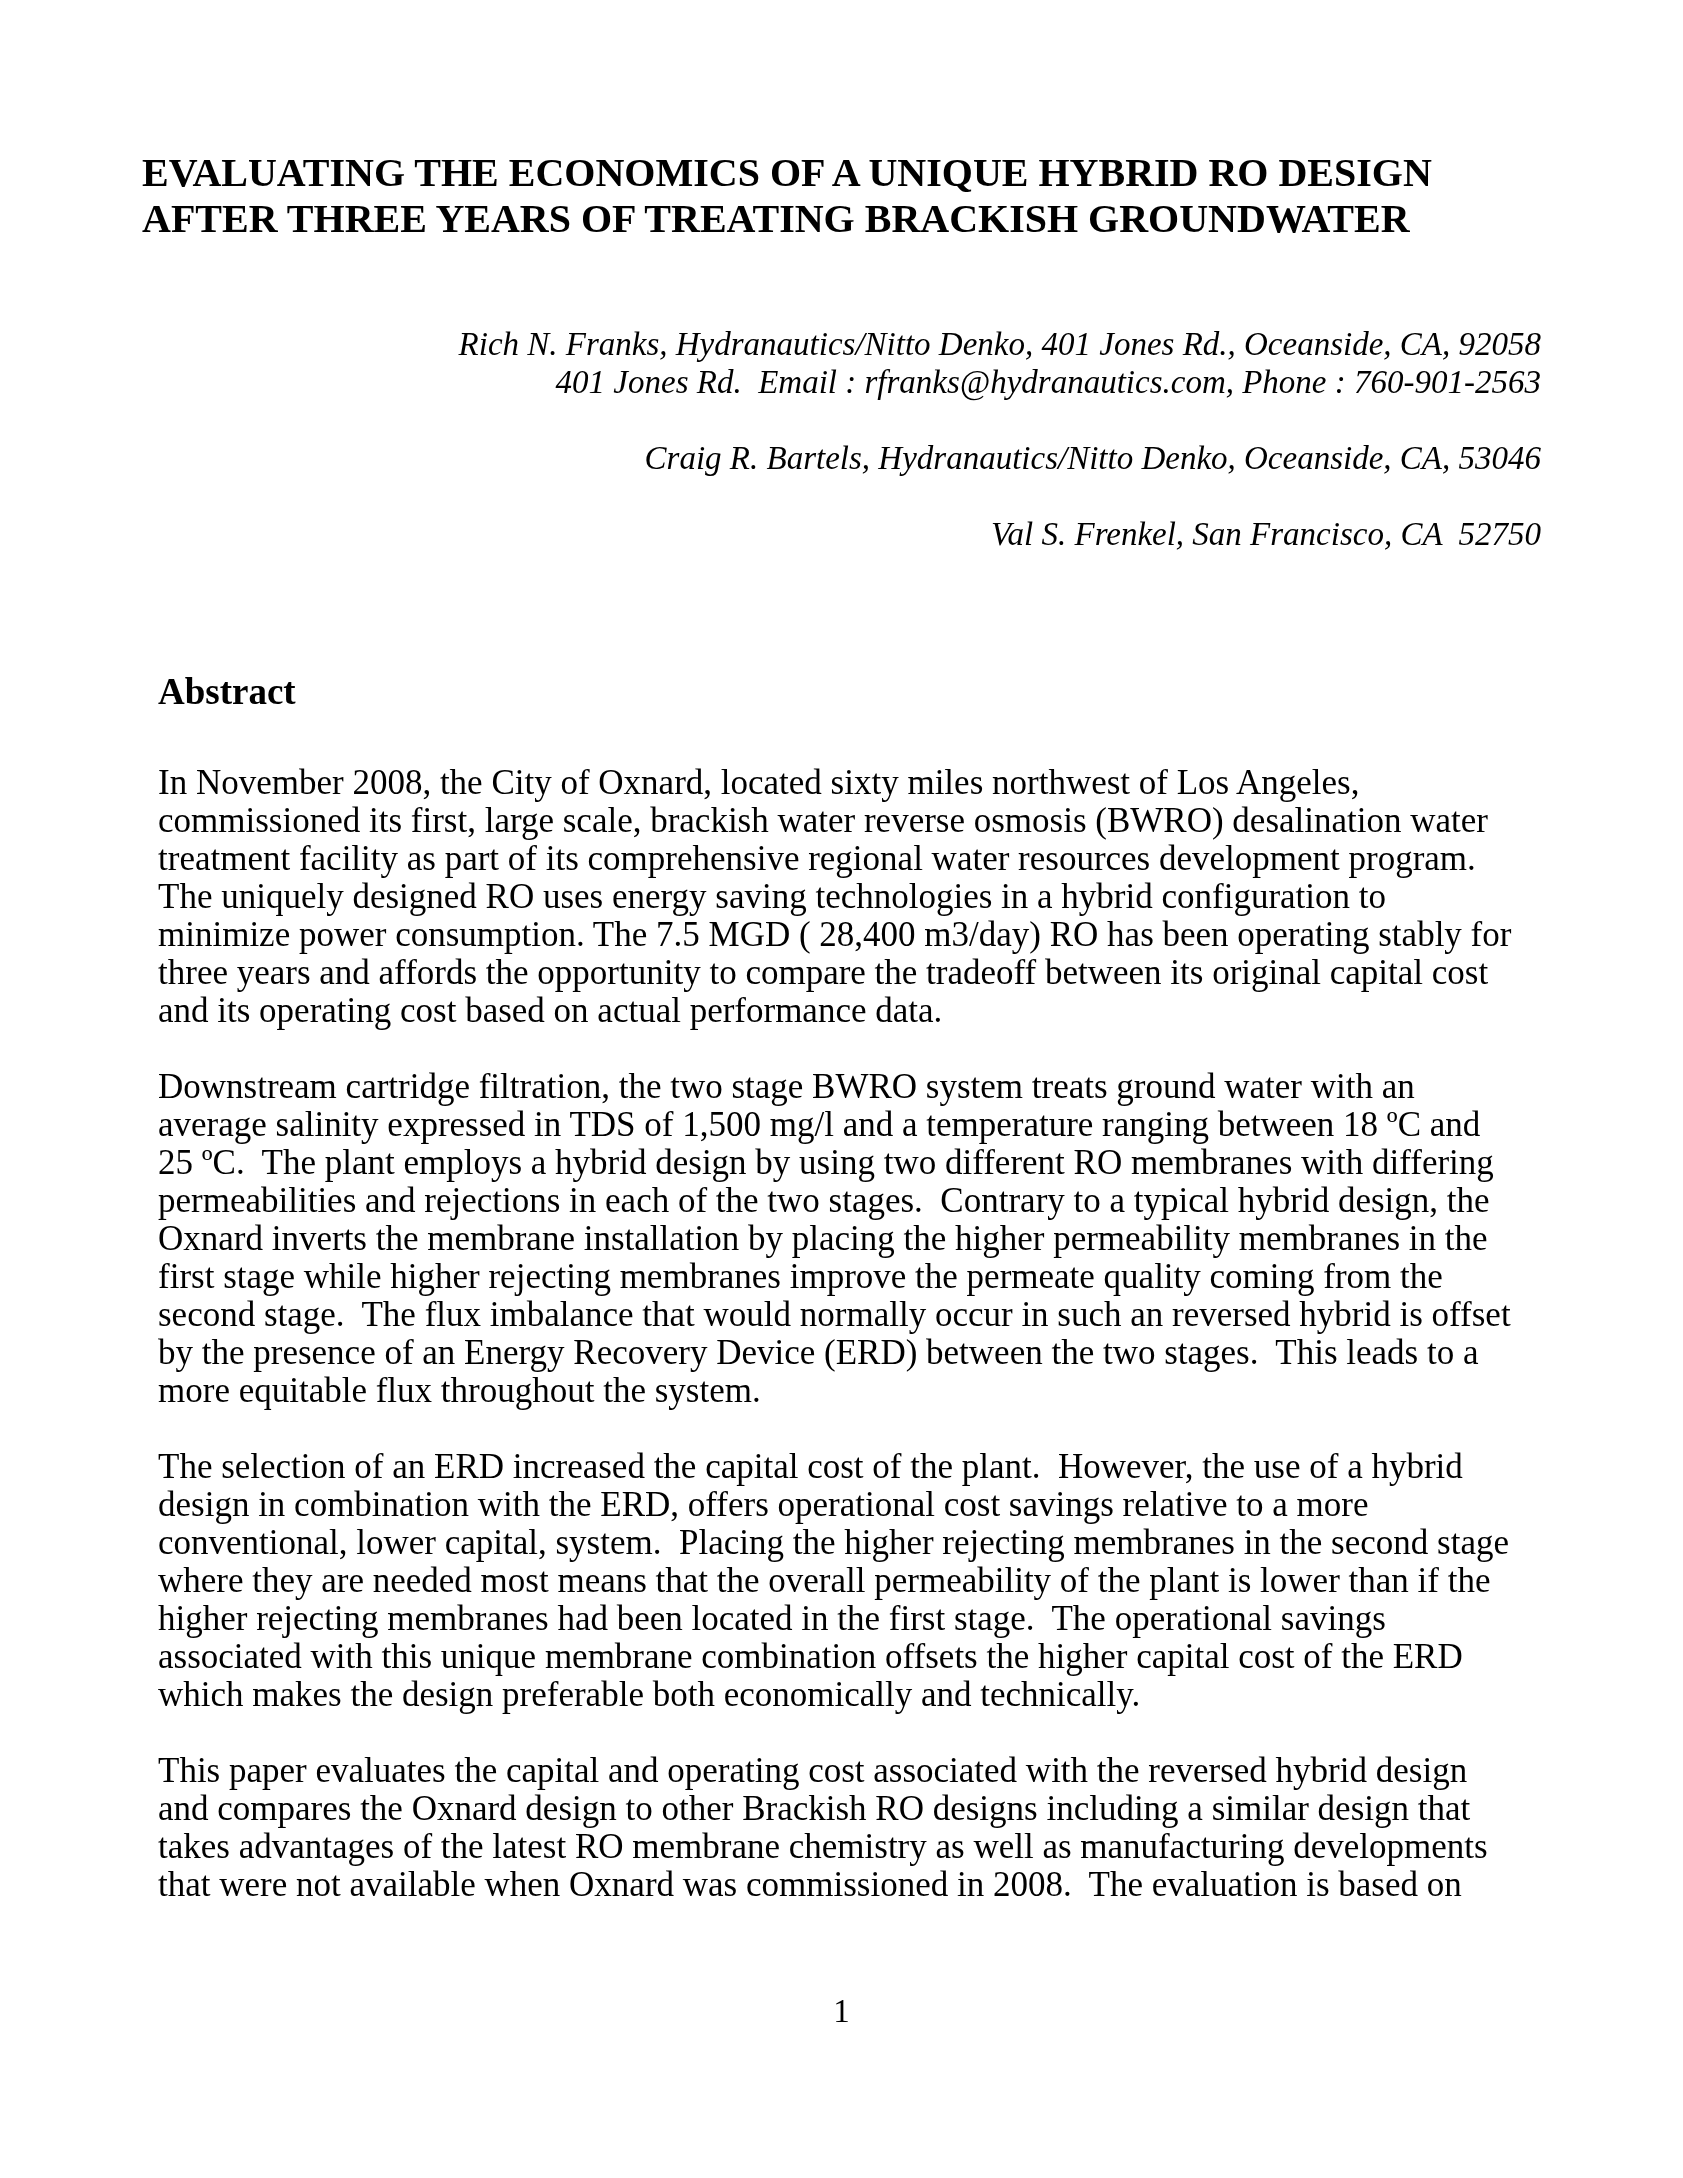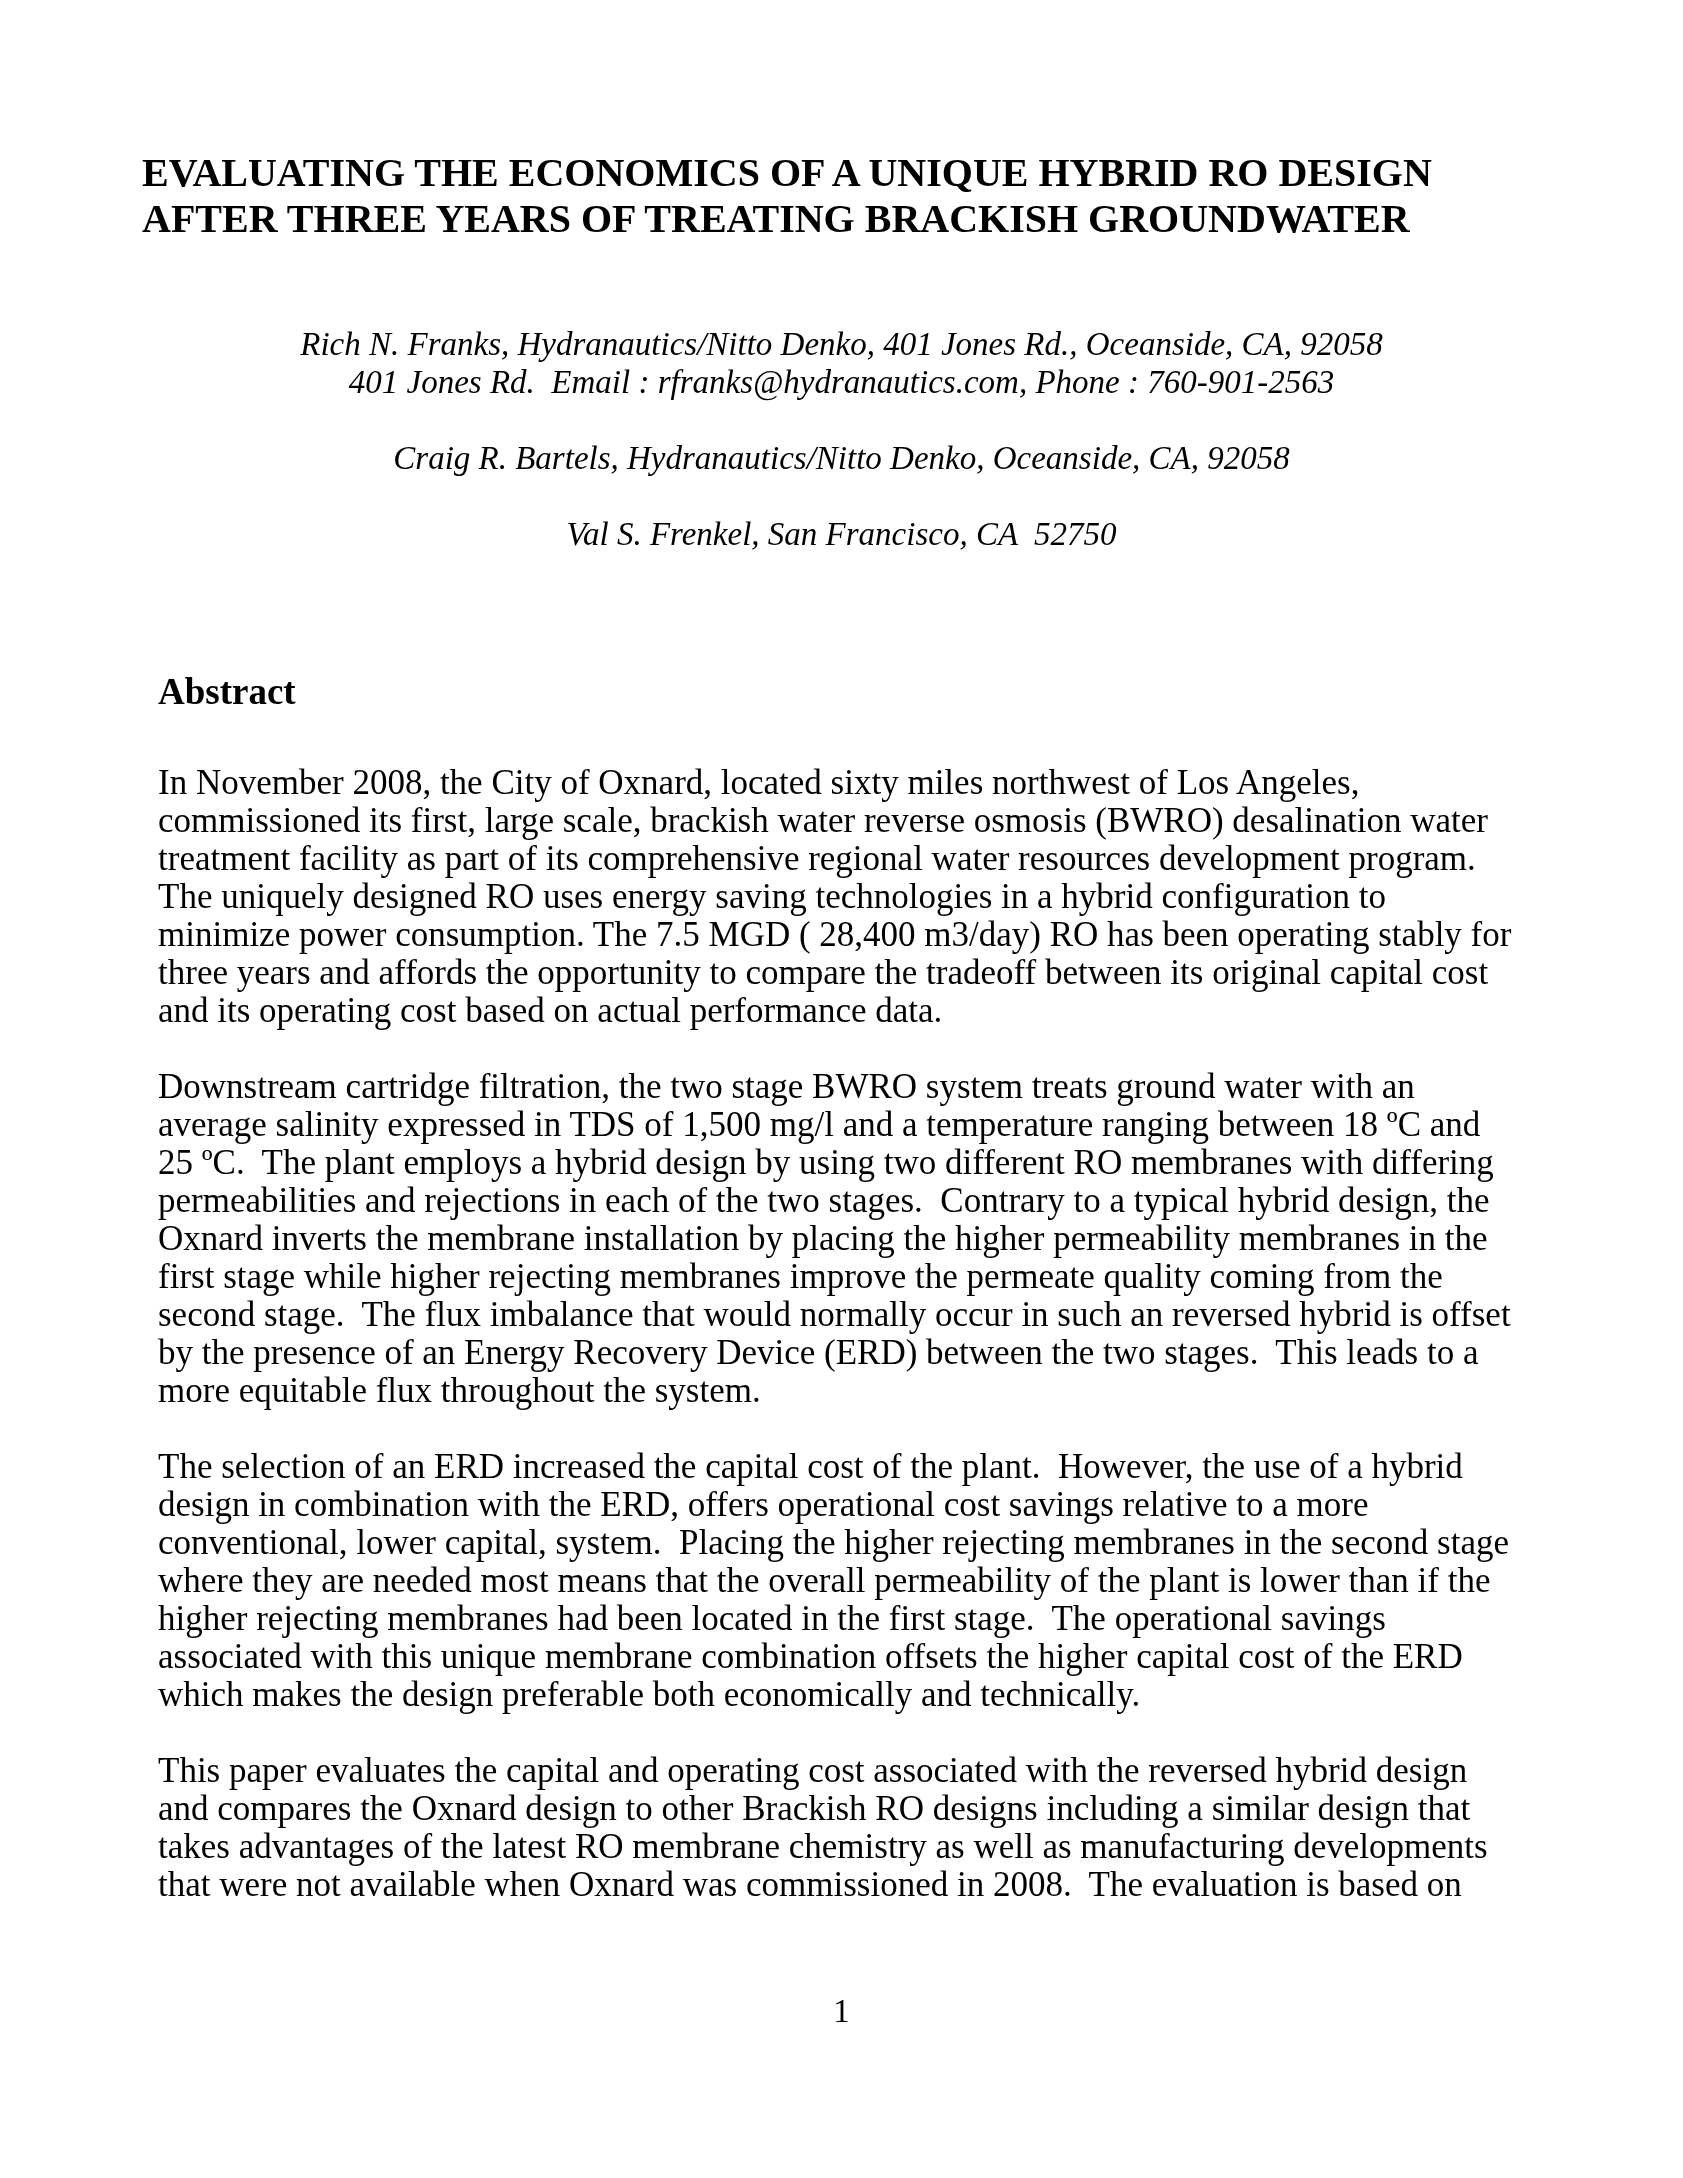--- a/index.html
+++ b/index.html
@@ -19,21 +19,21 @@
     overflow: hidden;
   }
   .title {
     margin: 0 0 83px 0;
     font-size: 40px;
     line-height: 46px;
     font-weight: bold;
     white-space: pre;
   }
   .authors {
-    text-align: center;
+    text-align: right;
     font-style: italic;
     font-size: 33px;
     line-height: 38px;
   }
   .author-entry {
     margin: 0 0 38px 0;
     white-space: pre;
   }
   .author-entry:last-child {
     margin-bottom: 0;
@@ -67,21 +67,21 @@
 <body>
 
 <div class="page">
 
   <h1 class="title">EVALUATING THE ECONOMICS OF A UNIQUE HYBRID RO DESIGN
 AFTER THREE YEARS OF TREATING BRACKISH GROUNDWATER</h1>
 
   <div class="authors">
     <p class="author-entry">Rich N. Franks, Hydranautics/Nitto Denko, 401 Jones Rd., Oceanside, CA, 92058
 401 Jones Rd.  Email : rfranks@hydranautics.com, Phone : 760-901-2563</p>
-    <p class="author-entry">Craig R. Bartels, Hydranautics/Nitto Denko, Oceanside, CA, 92058</p>
+    <p class="author-entry">Craig R. Bartels, Hydranautics/Nitto Denko, Oceanside, CA, 53046</p>
     <p class="author-entry">Val S. Frenkel, San Francisco, CA  52750</p>
   </div>
 
   <h2 class="abstract-heading">Abstract</h2>
 
   <div class="abstract-body">
     <p class="para">In November 2008, the City of Oxnard, located sixty miles northwest of Los Angeles,
 commissioned its first, large scale, brackish water reverse osmosis (BWRO) desalination water
 treatment facility as part of its comprehensive regional water resources development program.
 The uniquely designed RO uses energy saving technologies in a hybrid configuration to

